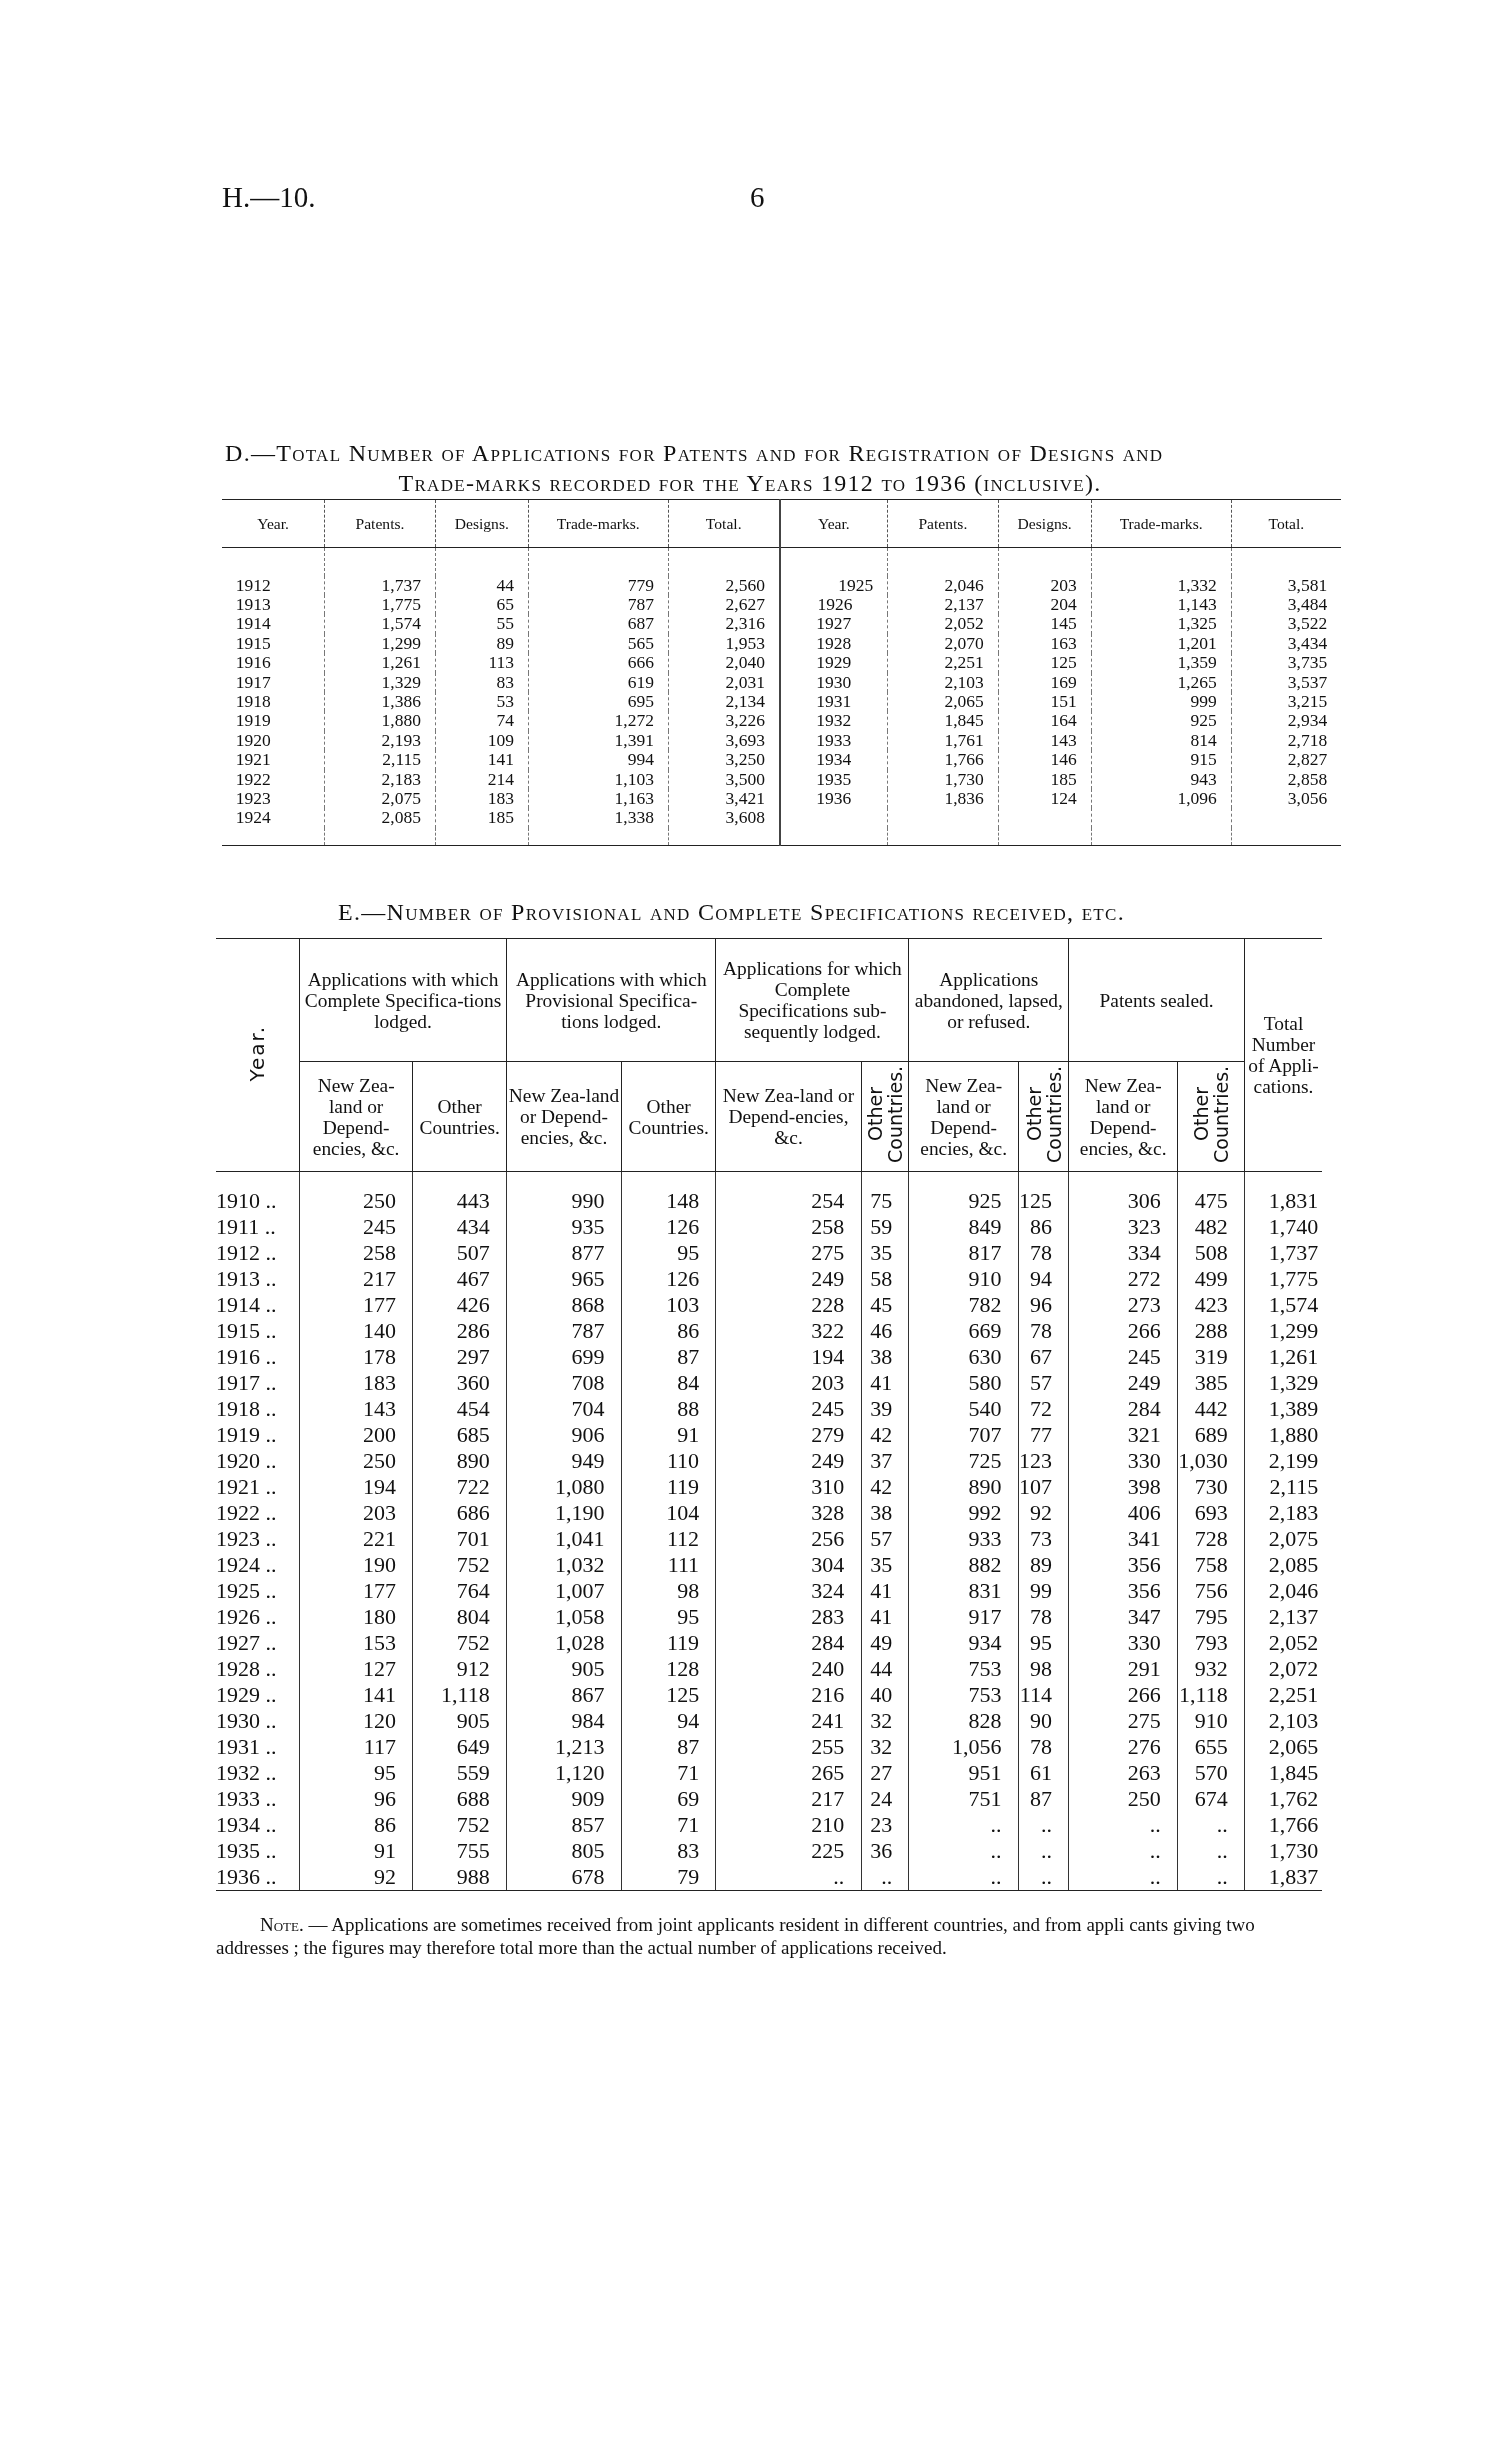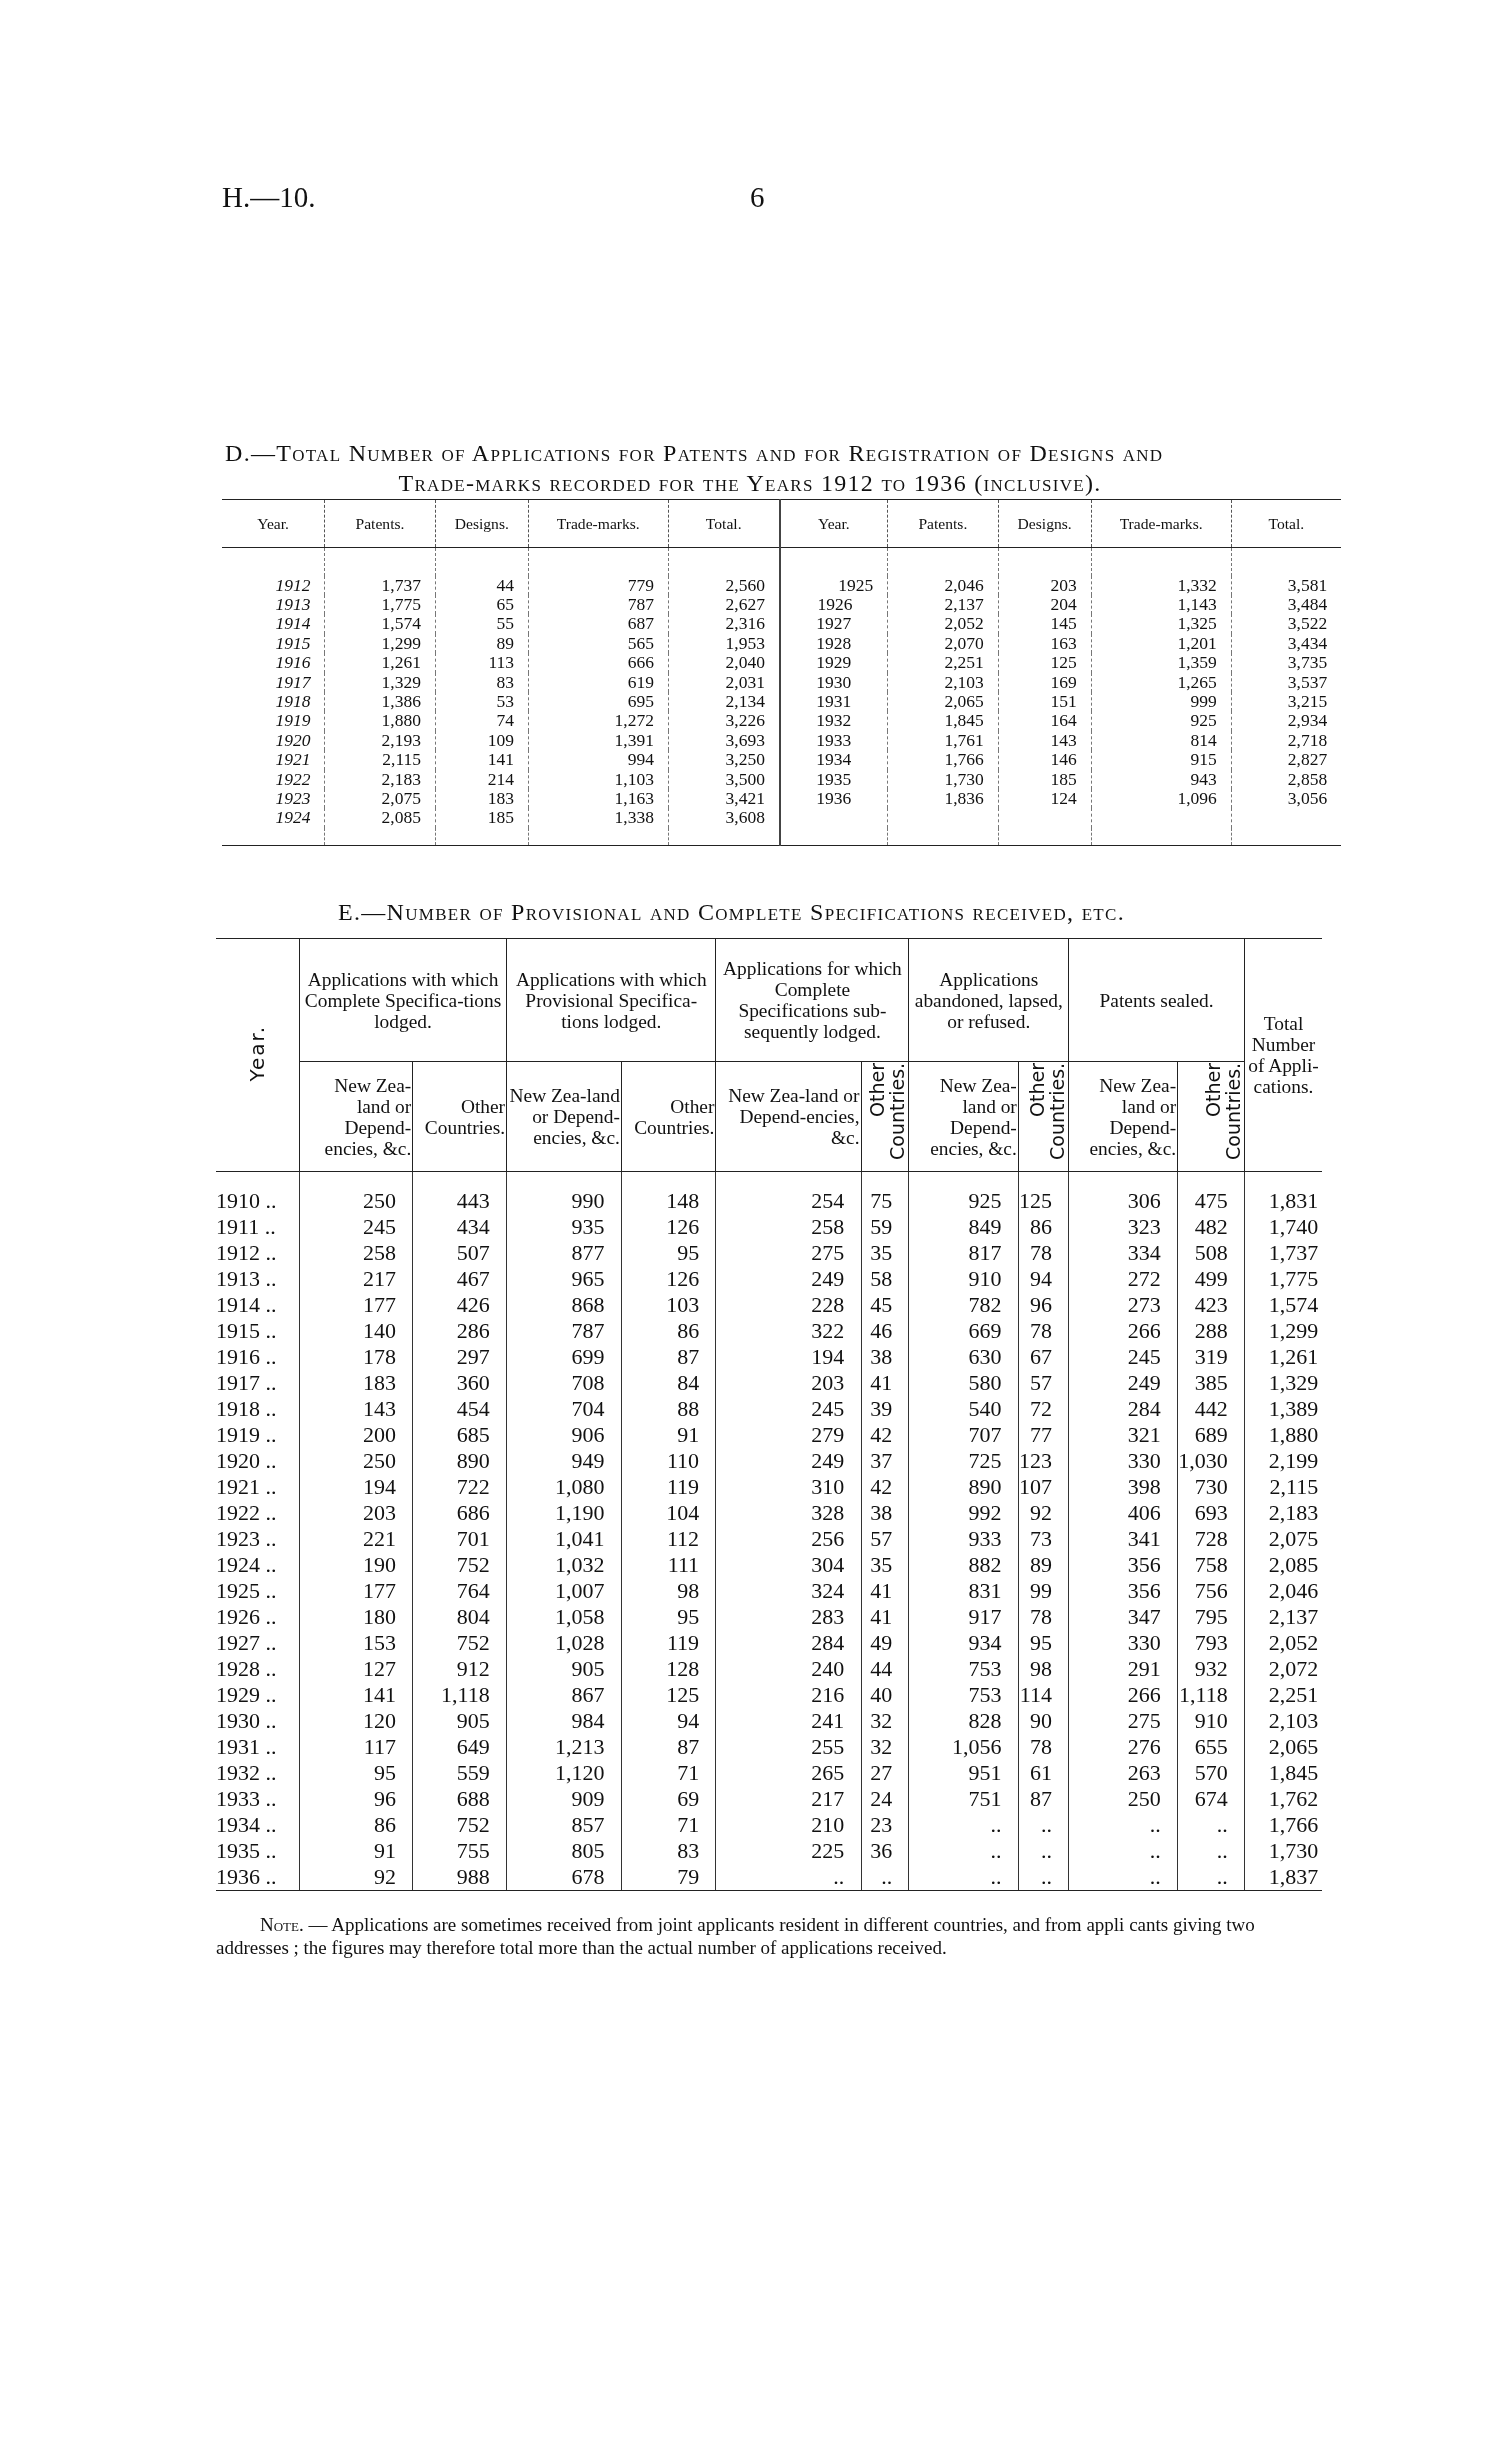--- a/index.html
+++ b/index.html
@@ -9,33 +9,33 @@
   .hdr-page { left:750px; top:181px; font-size:29px; }
   .title-d { left:225px; top:438px; width:1100px; font-size:24px; letter-spacing:1.3px; line-height:30px; }
   .title-d .l2 { display:block; text-align:center; padding-right:50px; }
   .sc { font-variant:small-caps; }
 
   
   .tD { position:absolute; left:222px; top:499px; width:1119px; border-collapse:collapse; font-size:17.5px; }
   .tD th { font-weight:normal; font-size:15.6px; height:45px; border-top:1.3px solid #222; border-bottom:1.3px solid #222; border-left:0.9px dashed #555; text-align:center; }
   .tD th:first-child { border-left:none; }
   .tD td { text-align:right; padding:0 13.8px; height:19.4px; line-height:19.4px; border-left:0.9px dashed #777; }
-  .tD td:first-child { border-left:none; text-align:right;font-style:italic; }
+  .tD td:first-child { border-left:none; text-align:left; }
   .tD td.dbl { border-left:2.5px double #444; }
   .tD th.dbl { border-left:2.5px double #444; }
   .tD tr.pad td { height:27.5px; }
   .tD tr.pad2 td { height:17.5px; border-bottom:1.3px solid #222; }
 
   .title-e { left:338px; top:899px; font-size:24px; letter-spacing:1.3px; }
 
   
   .tE { position:absolute; left:216px; top:938px; width:1106px; border-collapse:collapse; font-size:22px; }
   .tE th { font-weight:normal; text-align:center; vertical-align:middle; line-height:21px; font-size:19.4px; }
   .tE .grp { height:122px; border-left:0.9px solid #222; border-top:1.6px solid #222; padding:0 2.5px; }
-  .tE .sub { height:103px; border-left:0.9px solid #222; border-bottom:1.6px solid #222; border-top:0.9px solid #222;text-align:right; }
+  .tE .sub { height:103px; border-left:0.9px solid #222; border-bottom:1.6px solid #222; border-top:0.9px solid #222; }
   .tE .yearh { border-top:1.6px solid #222; border-bottom:1.6px solid #222; width:81px; }
   .tE .tot { border-left:0.9px solid #222; border-top:1.6px solid #222; border-bottom:1.6px solid #222; width:75px; }
   .vert { writing-mode:vertical-rl; transform:rotate(180deg); display:inline-block; font-family:"DejaVu Sans",sans-serif; font-size:19px; line-height:20px; }
   .vert-y { writing-mode:vertical-rl; transform:rotate(180deg); display:inline-block; font-family:"DejaVu Sans",sans-serif; font-size:20px; letter-spacing:1.9px; }
   .tE td { text-align:right; height:26px; line-height:26px; border-left:0.9px solid #333; padding:0 16.3px 0 0; }
   .tE td.yr { border-left:none; text-align:left; padding-left:0; white-space:pre; }
   .tE td.tt { padding-right:3.8px;margin-left:44px; }
   .tE tr.first td { padding-top:16.3px; }
   .tE tr.last td { border-bottom:1.3px solid #222; }
 

